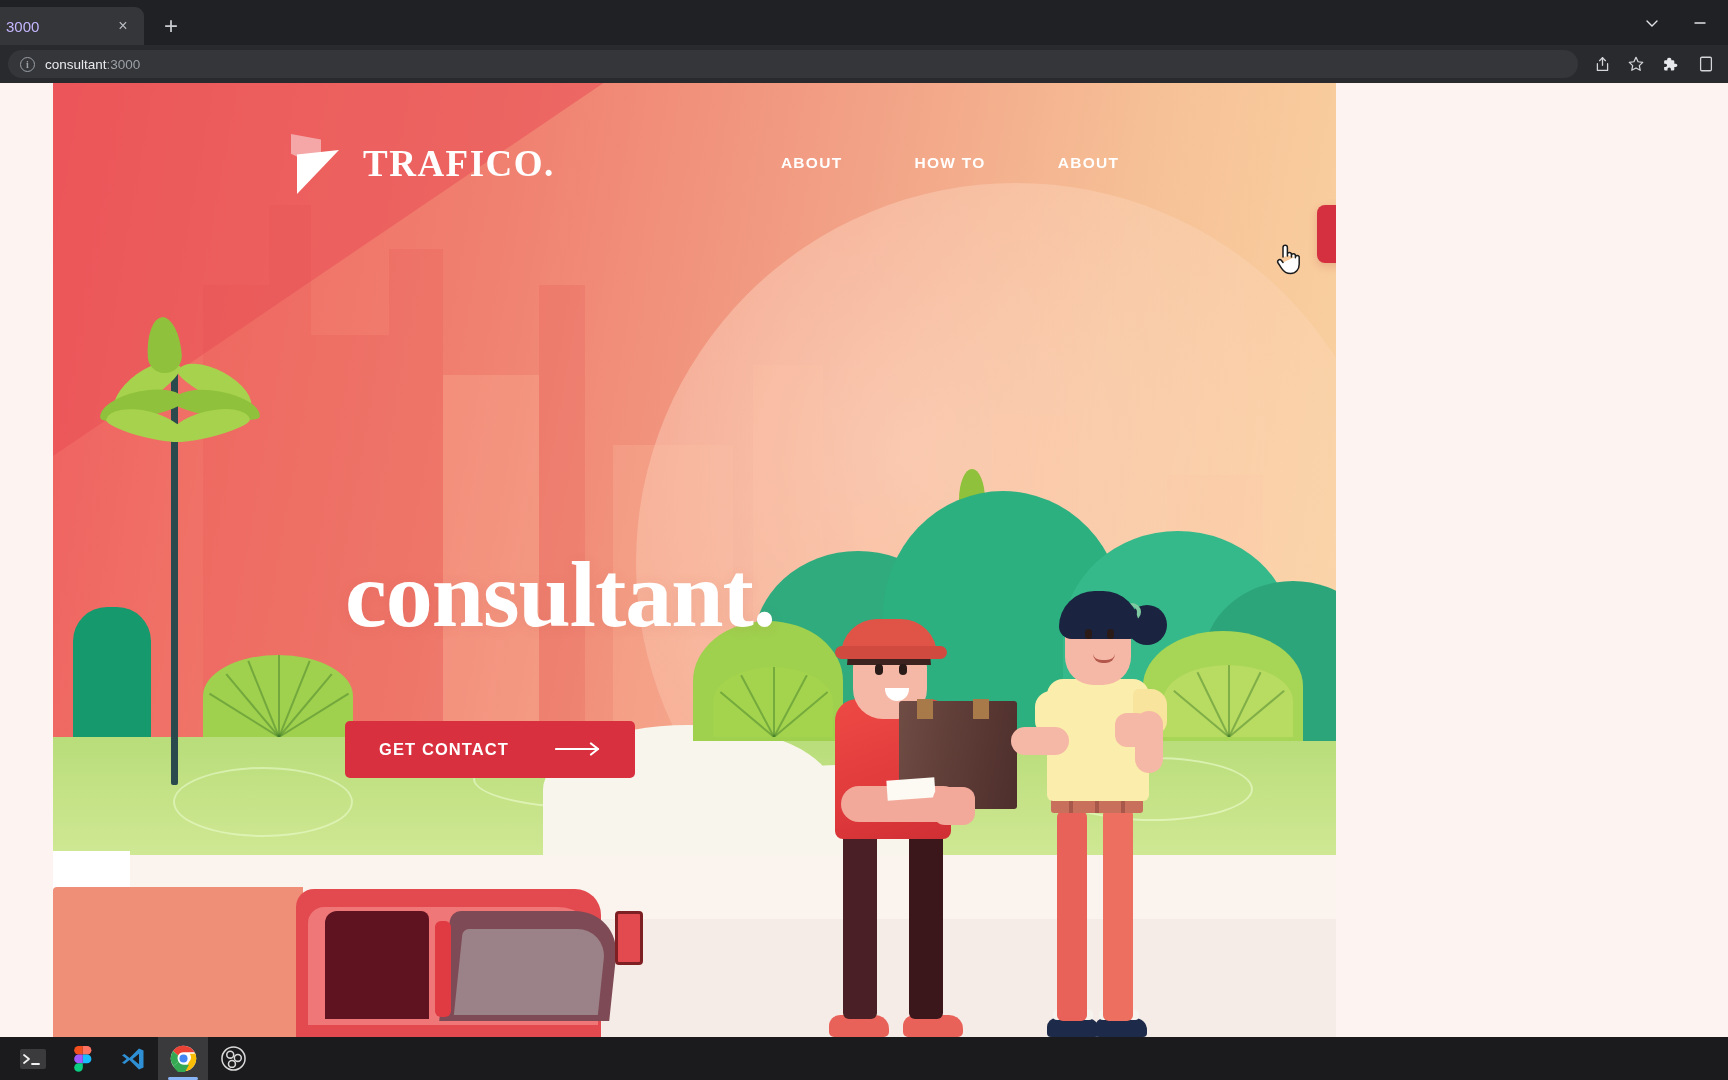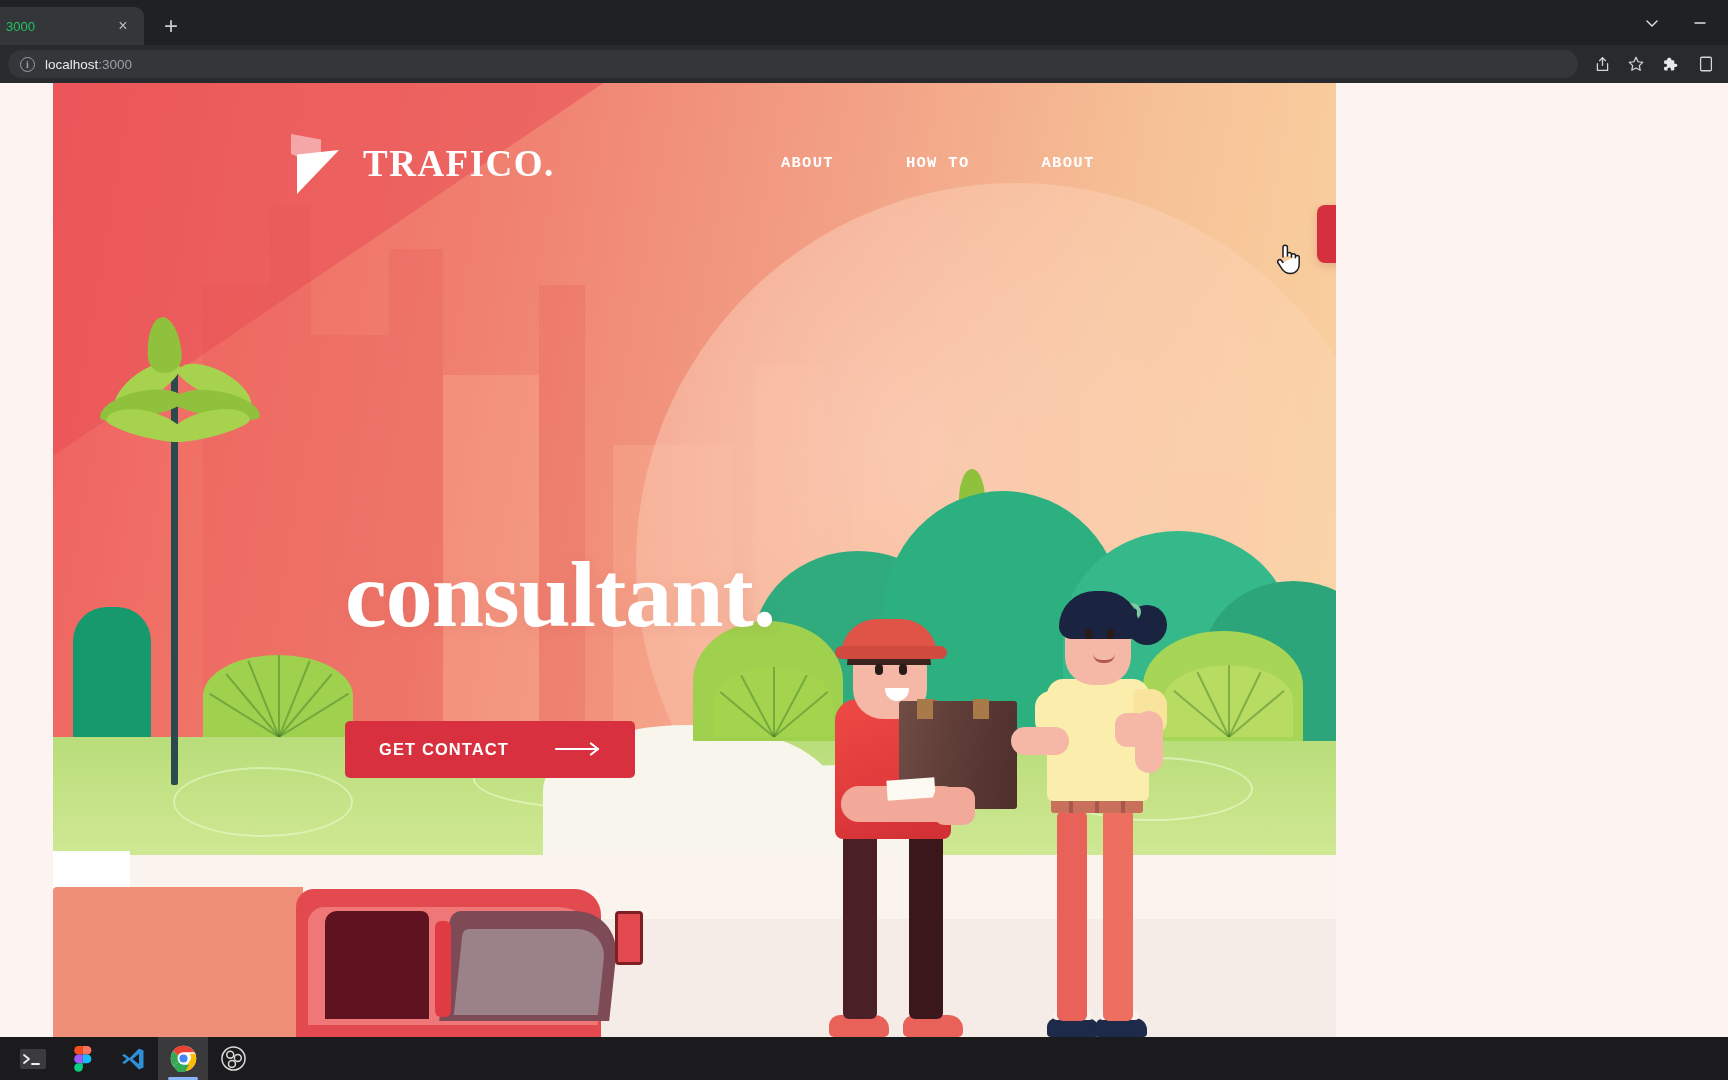--- a/index.html
+++ b/index.html
@@ -17,21 +17,21 @@
     height: 45px; background: #202124;
     display: flex; align-items: flex-end; position: relative;
   }
   .tab {
     width: 152px; height: 38px;
     background: #35363a; border-radius: 9px 9px 0 0;
     display: flex; align-items: center; padding: 0 10px 0 14px;
     position: relative; margin-left: -8px;
   }
   .tab-title {
-    flex: 1; color: #22c55e; font-size: 13px;
+    flex: 1; color: #c4b5fd; font-size: 15px;
     white-space: nowrap; overflow: hidden;
     text-overflow: clip;
   }
   .tab-close {
     width: 22px; height: 22px; border-radius: 50%;
     display: flex; align-items: center; justify-content: center;
     color: #b9bcc0; font-size: 16px; line-height: 1; cursor: pointer;
   }
   .newtab {
     width: 34px; height: 34px; margin-left: 10px; margin-bottom: 2px;
@@ -259,21 +259,20 @@
     color: #fff; font-family: "Liberation Serif", serif;
     font-size: 37px; font-weight: 700; letter-spacing: 1.5px;
   }
   .nav-links {
     display: flex; align-items: center; gap: 0; margin-left: 190px;
   }
   .nav-link {
     color: #fff; font-size: 15.5px; font-weight: 700;
     letter-spacing: 1.3px; text-decoration: none; cursor: pointer;
     padding: 0 36px;
-    font-family: Liberation Mono, monospace;
   }
   .btn-contact {
     position: absolute; left: 1264px; top: 122px;
     background: #d5303f; color: #fff;
     font-size: 16px; font-weight: 700; letter-spacing: 1.1px;
     padding: 20px 34px; border: none; border-radius: 8px;
     cursor: pointer; box-shadow: 0 3px 10px rgba(150,20,30,.18);
     white-space: nowrap;
   }
 
@@ -344,21 +343,21 @@
         <svg width="16" height="16" viewBox="0 0 16 16">
             <path d="M3 8h10" stroke="#e0e2e6" stroke-width="1.4" stroke-linecap="round"></path>
           </svg>
       </div>
     </div>
   </div>
 
   <div class="toolbar">
     <div class="omnibox">
       <span class="info-circle">i</span>
-      <span class="url"><span>localhost</span><span class="dim">:3000</span></span>
+      <span class="url"><span>consultant</span><span class="dim">:3000</span></span>
     </div>
     <div class="tb-icon">
       <svg width="17" height="17" viewBox="0 0 20 20" fill="none" stroke="#d4d6d9" stroke-width="1.5" stroke-linecap="round" stroke-linejoin="round">
         <path d="M4 9v8h12v-8"></path>
           <path d="M10 2v9"></path>
           <path d="M6.5 5.5L10 2l3.5 3.5"></path>
       </svg>
     </div>
     <div class="tb-icon">
       <svg width="18" height="18" viewBox="0 0 20 20" fill="none" stroke="#d4d6d9" stroke-width="1.4" stroke-linejoin="round">

